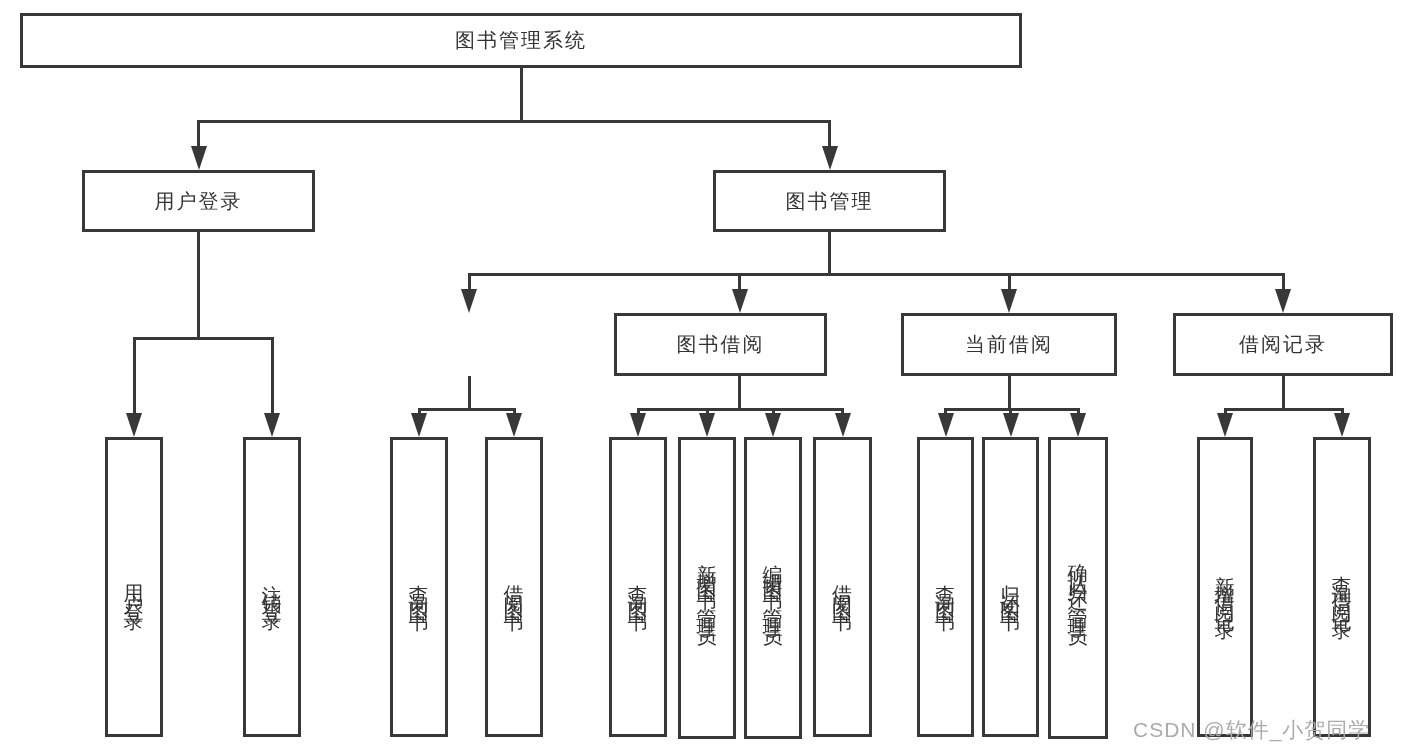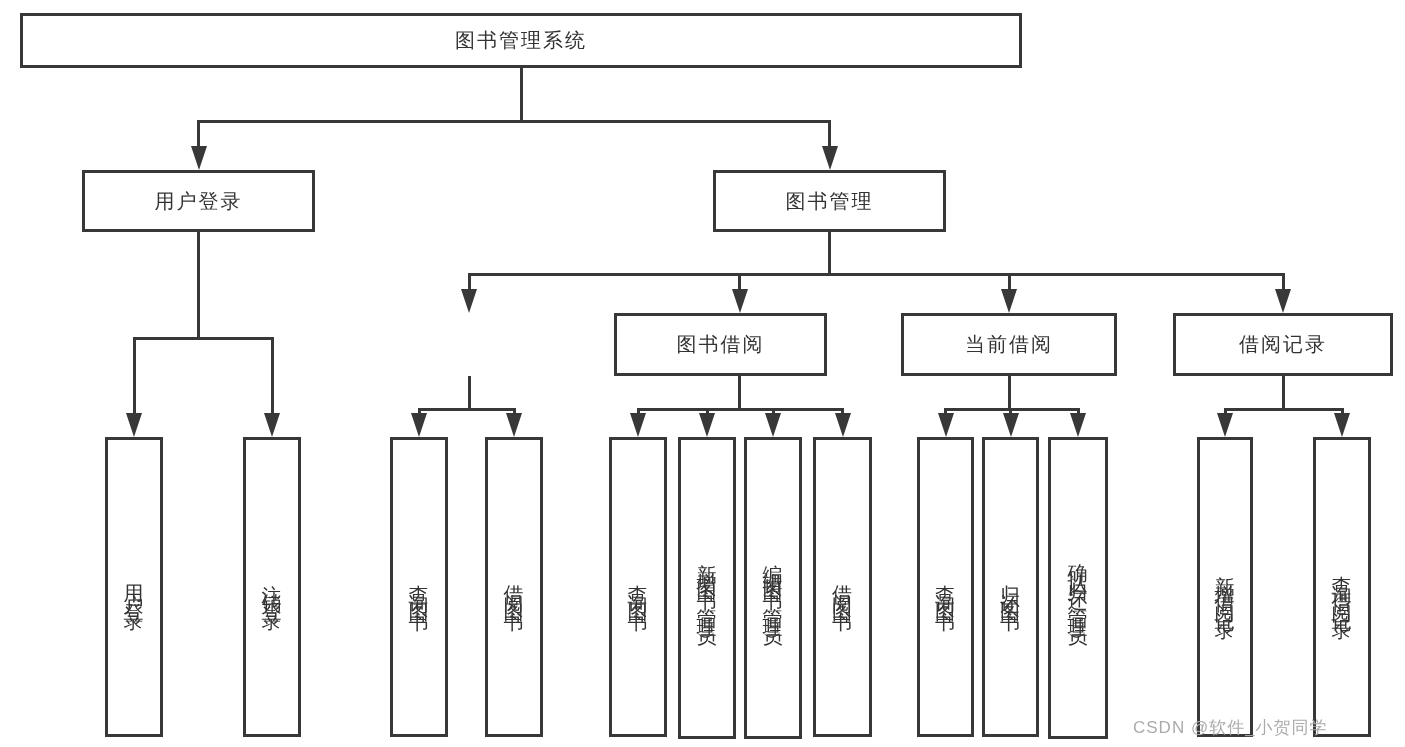--- a/index.html
+++ b/index.html
@@ -36,21 +36,21 @@
     width: 0;
     height: 0;
     border-left: 8px solid transparent;
     border-right: 8px solid transparent;
     border-top: 24px solid #383838;
   }
   #watermark {
     position: absolute;
     left: 1133px;
     top: 716px;
-    font-size: 17px;
+    font-size: 21px;
     letter-spacing: 1px;
     color: #ababab;
     white-space: nowrap;
   }
 </style>
 </head>
 <body>
 
 <div id="diagram">
   <div class="box" style="left: 20px; top: 13px; width: 1002px; height: 55px;">

